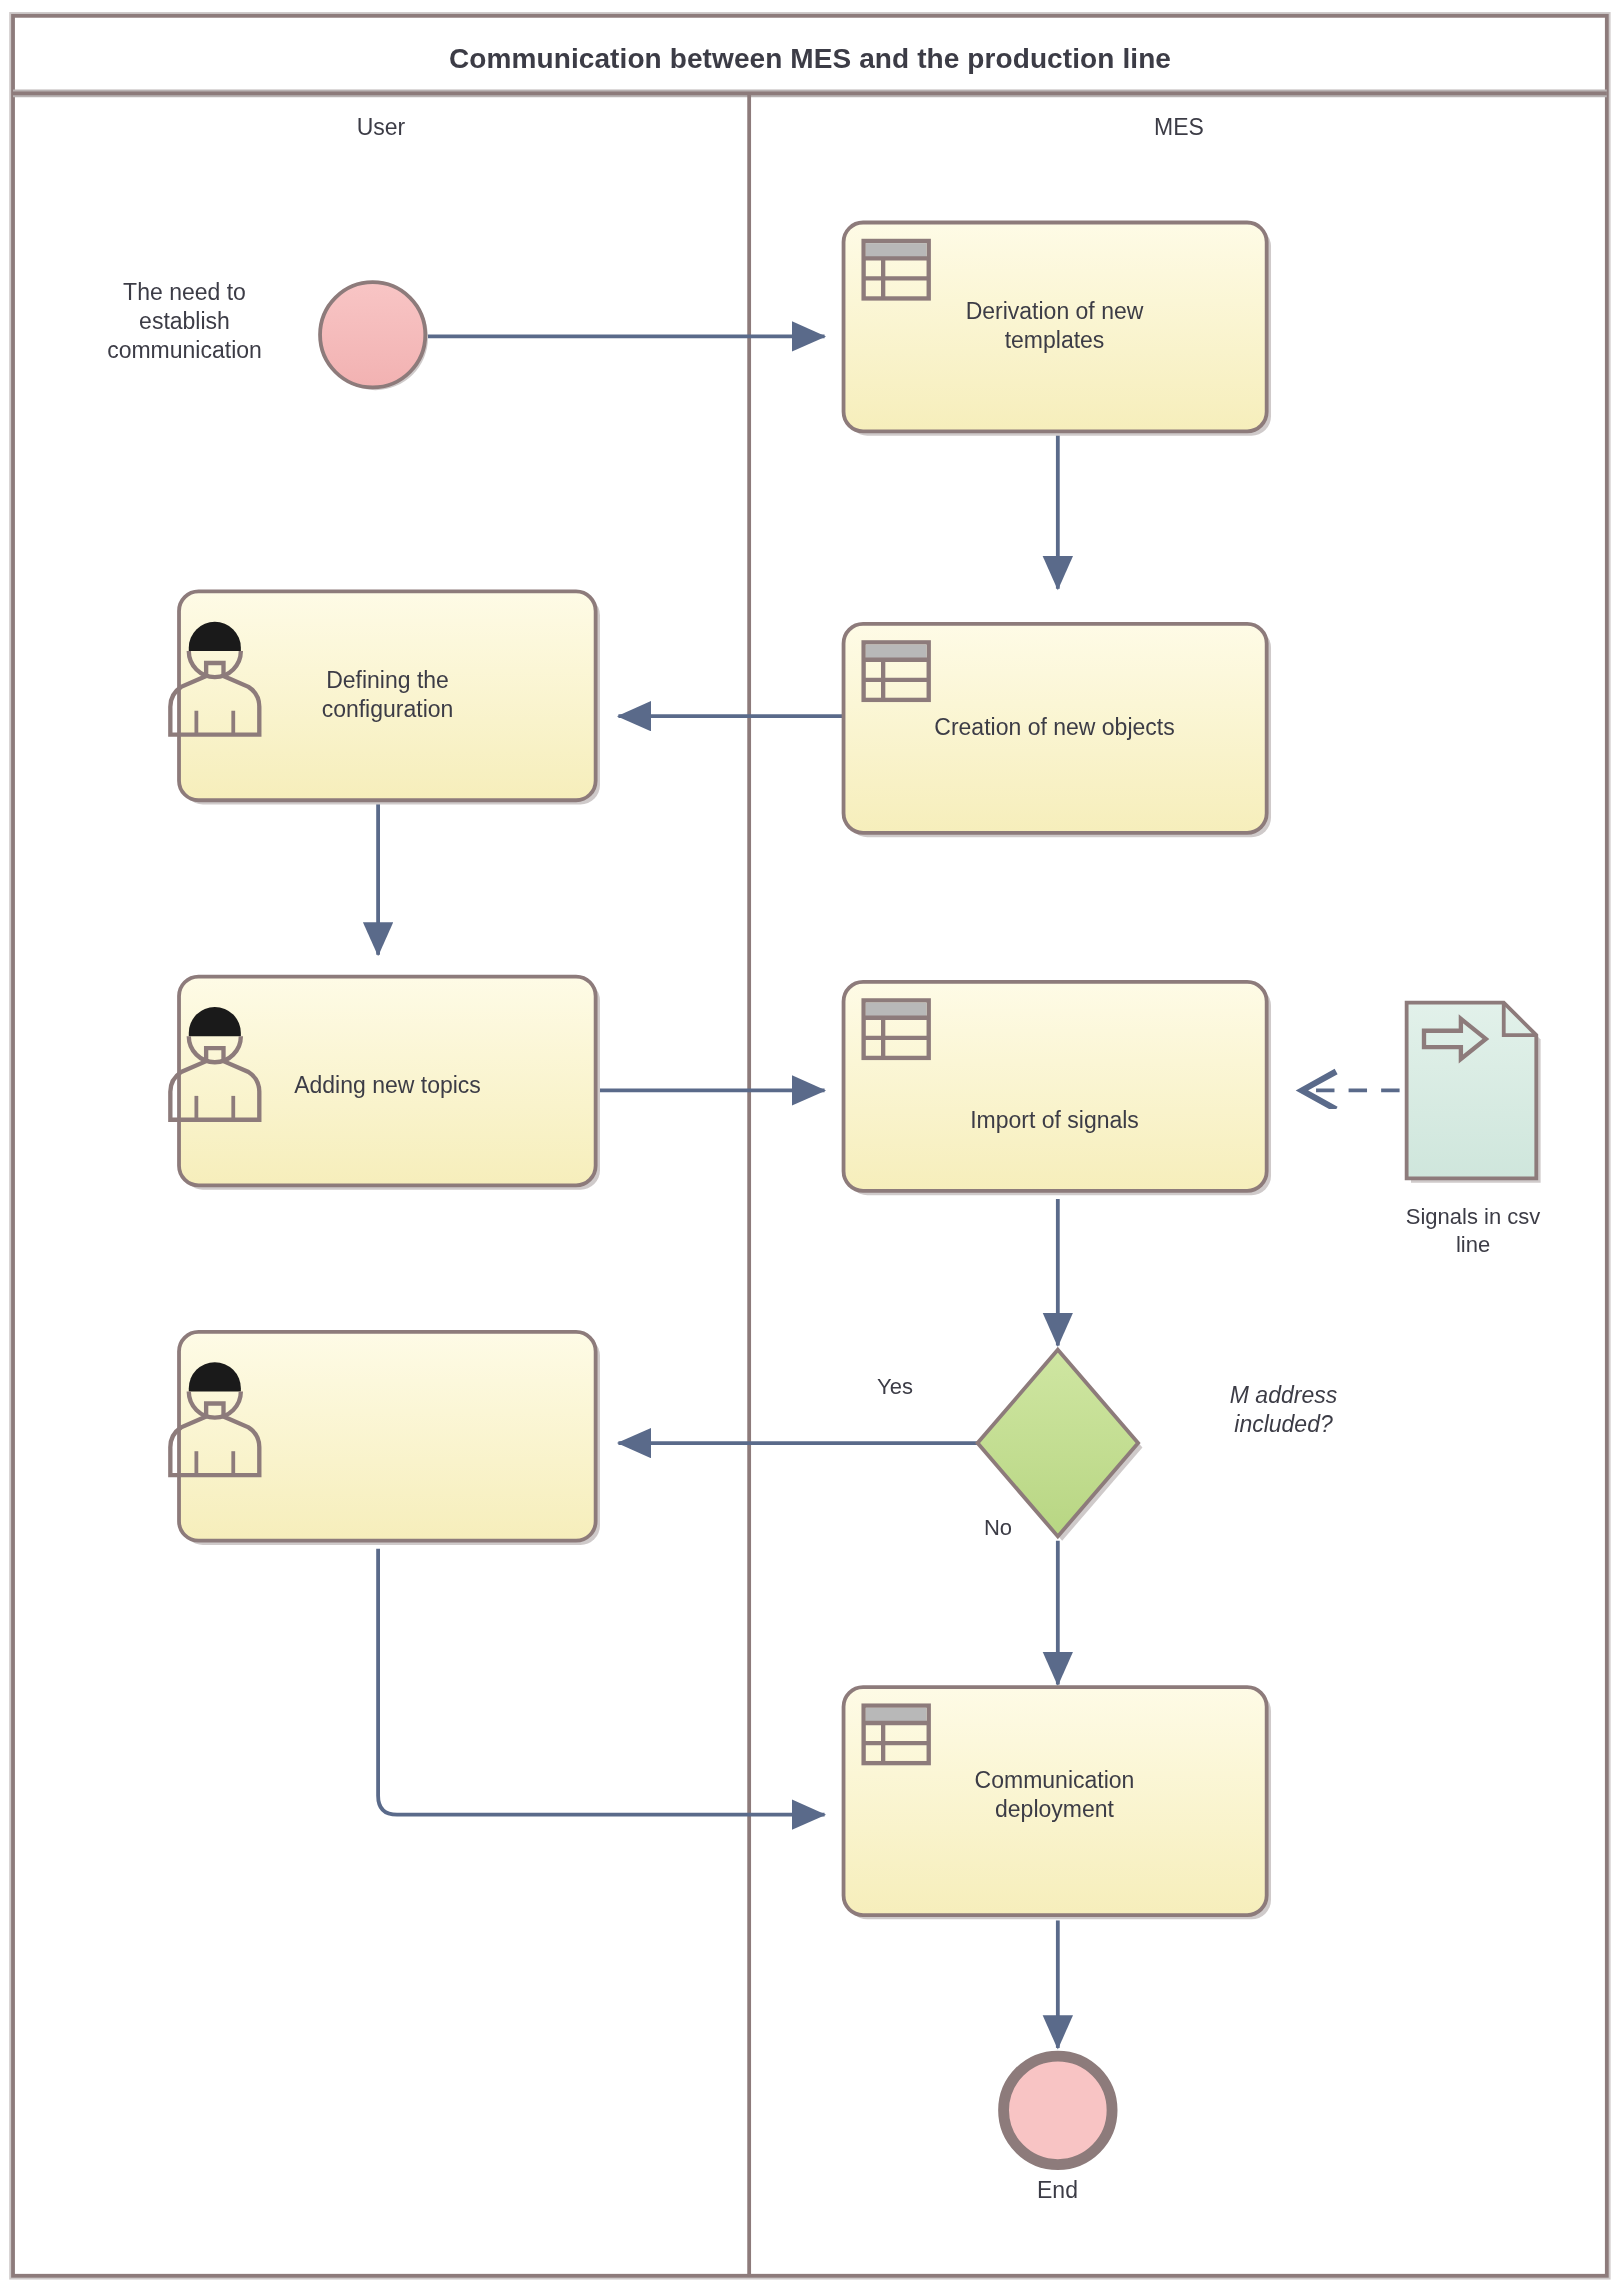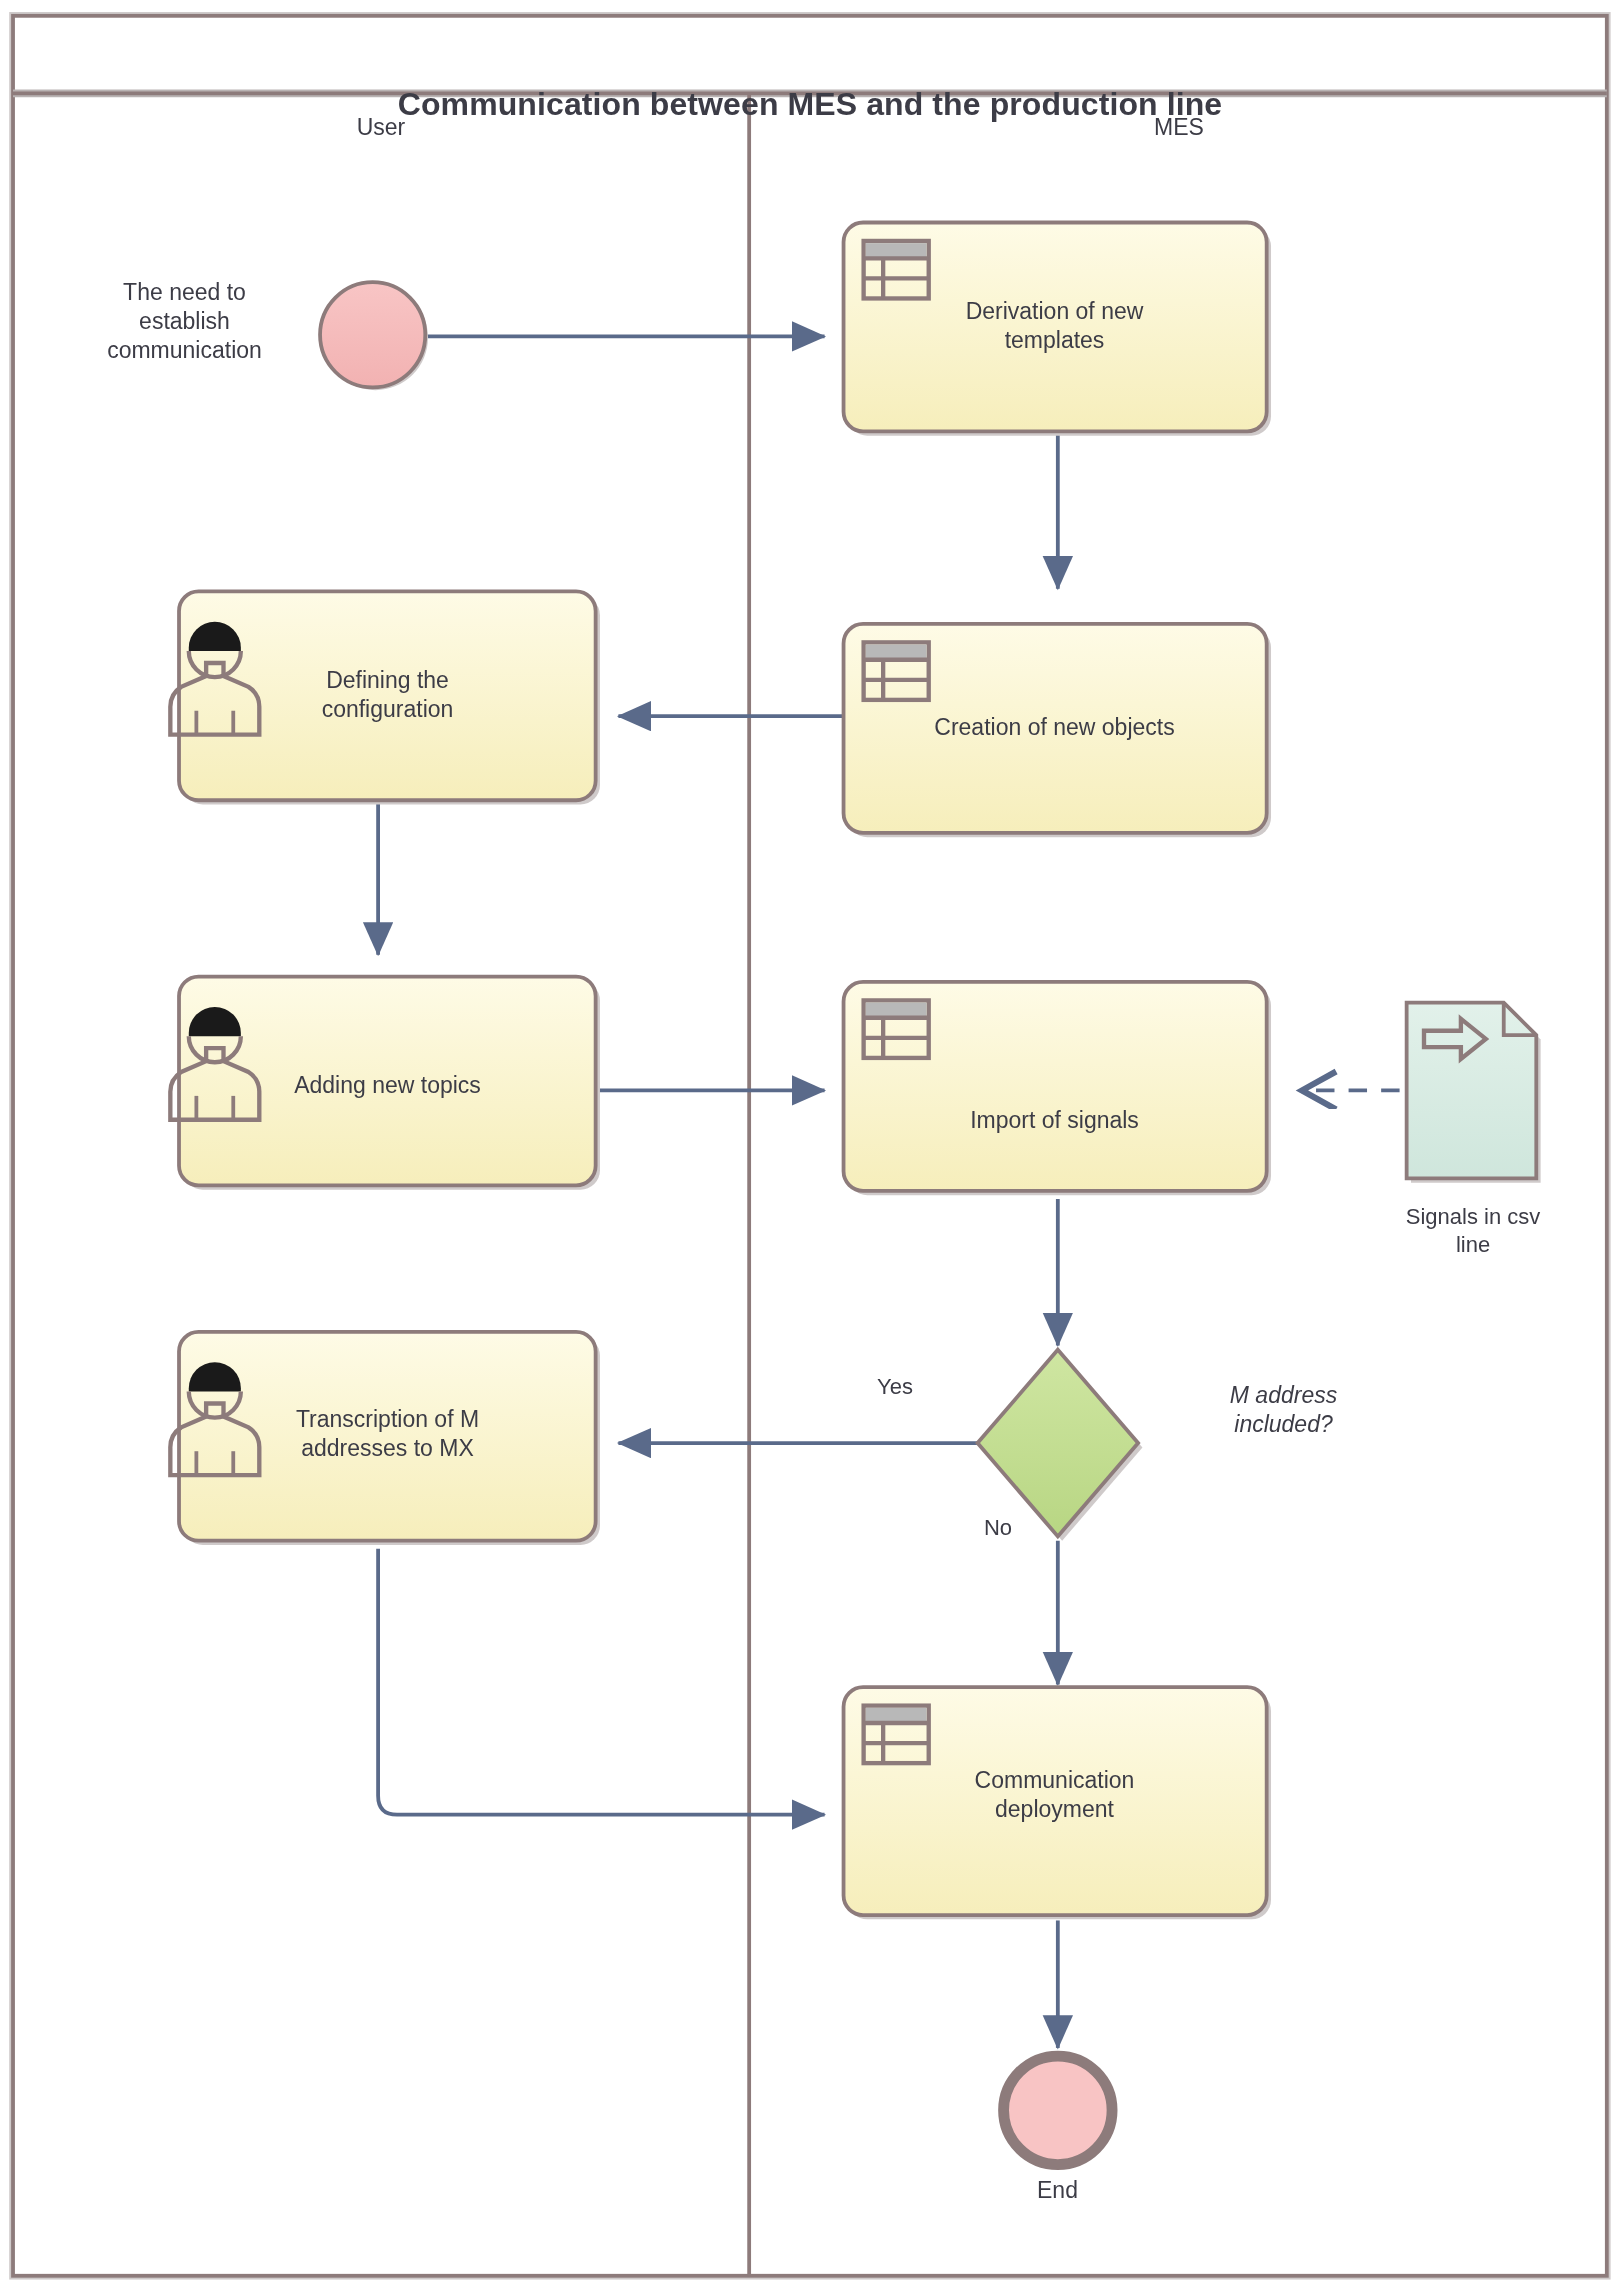--- a/index.html
+++ b/index.html
@@ -25,24 +25,23 @@
   }
   .lbl {
     position: absolute;
     color: #3c3c46;
     text-align: center;
     line-height: 1.26;
     white-space: pre-line;
     pointer-events: none;
   }
   .pool-title {
-    font-size: 32px;
+    font-size: 28px;
     font-weight: bold;
     letter-spacing: 0.1px;
-    margin-top: 43px;
   }
   .lane-title {
     font-size: 23px;
     font-weight: normal;
   }
   .task-label {
     font-size: 23px;
     font-weight: normal;
   }
   .event-label {
@@ -249,22 +248,20 @@
   <div class="lbl task-label" style="left:188px; top:666px; width:399px;">Defining the
 configuration</div>
 
   <div class="lbl task-label" style="left:188px; top:1071px; width:399px;">Adding new topics</div>
 
   <div class="lbl task-label" style="left:854px; top:1106px; width:401px;">Import of signals</div>
 
   <div class="lbl data-label" style="left:1362px; top:1203px; width:222px;">Signals in csv
 line</div>
 
-  <div class="lbl task-label" style="left:188px; top:1405px; width:399px;">Transcription of M
-addresses to MX</div>
 
   <div class="lbl flow-label" style="left:846px; top:1373px; width:98px;">Yes</div>
 
   <div class="lbl flow-label" style="left:960px; top:1514px; width:76px;">No</div>
 
   <div class="lbl task-label" style="left:1156px; top:1381px; width:255px; text-align:center;font-style:italic;">M address
 included?</div>
 
   <div class="lbl task-label" style="left:854px; top:1766px; width:401px;">Communication
 deployment</div>

